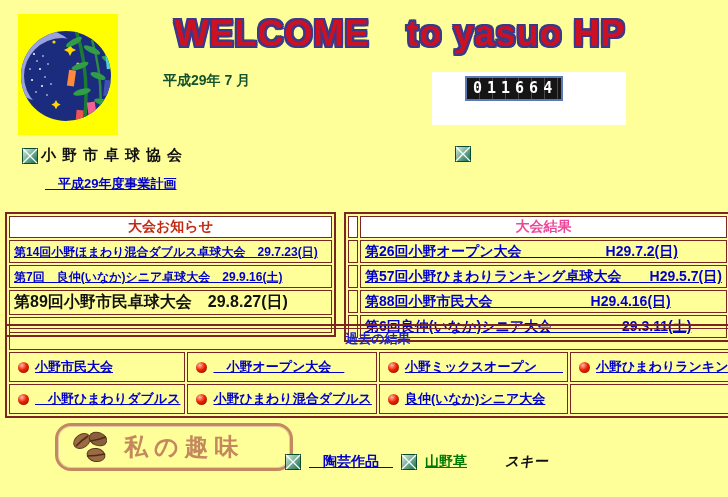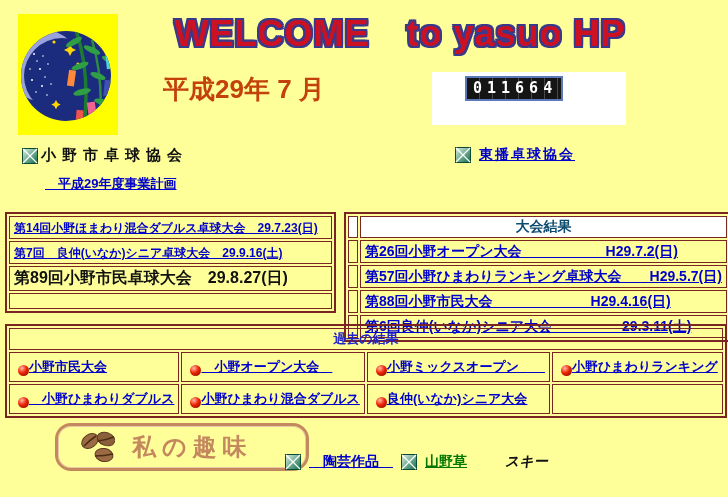--- a/index.html
+++ b/index.html
@@ -6,53 +6,53 @@
   body{width:728px;height:497px;background:#FFFF99;position:relative;overflow:hidden;
        font-family:"Liberation Sans","DejaVu Sans",sans-serif;}
   .abs{position:absolute;}
   a, .link{color:#0000CC;text-decoration:underline;cursor:pointer;white-space:pre;}
   .green-link{color:#007700;}
   
   .title{left:150px;top:10px;width:500px;text-align:center;font-size:36px;font-weight:bold;
          letter-spacing:1px;color:#CC1122;white-space:pre;
          text-shadow:-2px -2px 0 #3A3A8C,2px -2px 0 #3A3A8C,-2px 2px 0 #3A3A8C,2px 2px 0 #3A3A8C,
                      -2px 0 0 #3A3A8C,2px 0 0 #3A3A8C,0 -2px 0 #3A3A8C,0 2px 0 #3A3A8C;}
-  .date{left:163px;top:72px;font-size:26px;font-weight:bold;color:#c2410c;white-space:pre;}
+  .date{left:163px;top:72px;font-size:14px;font-weight:bold;color:#14532d;white-space:pre;}
   .whitebox{left:432px;top:72px;width:194px;height:53px;background:#FFFFFF;}
   .counter{position:absolute;left:33px;top:4px;border:2px solid #5B79B8;background:#111;
            color:#FFF;font-family:"DejaVu Sans Mono",monospace;font-size:15px;font-weight:bold;
            padding:1px 4px 2px 6px;letter-spacing:5px;
            background-image:repeating-linear-gradient(90deg,#151515 0 12px,#4a4a4a 12px 13px);}
   
   .logo{left:18px;top:14px;width:100px;height:121px;background:#FFFF00;}
   
   .icon16{width:16px;height:16px;display:inline-block;vertical-align:middle;}
   .assoc-label{font-size:15px;letter-spacing:6px;color:#111;font-weight:bold;}
   .assoc-link{font-size:14px;font-weight:bold;letter-spacing:2px;}
   .plan-link{font-size:13px;font-weight:bold;}
   
   table.tbl{border-collapse:separate;border-spacing:2px;border:2px solid #7A2424;position:absolute;}
   table.tbl td{border:1px solid #7A2424;padding:1px 4px;vertical-align:middle;}
   td.hd{background:#FFFFFF;text-align:center;font-weight:bold;font-size:14px;}
   .hd-red{color:#C22A10;}
-  .hd-darkred{color:#0c4a6e;}
+  .hd-darkred{color:#ec4899;}
   .hd-blue{color:#2222CC;}
   td.narrow{width:12px;padding:0;}
   .row-link{font-size:12px;font-weight:bold;white-space:pre;}
   .row-link-lg{font-size:14px;font-weight:bold;white-space:pre;margin-top:28px;}
   .row-plain{font-size:16px;font-weight:bold;color:#111;white-space:pre;}
   
-  .cellflex{display:flex;align-items:flex-end;padding-left:4px;}
+  .cellflex{display:flex;align-items:center;gap:6px;padding-left:4px;}
   .bullet{width:11px;height:11px;border-radius:50%;flex:0 0 auto;
           background:radial-gradient(circle at 35% 30%,#FFBBAA,#EE2200 45%,#7A1000 95%);}
   .past-link{font-size:13px;font-weight:bold;white-space:pre;}
   
   .hobby{left:55px;top:423px;width:212px;height:42px;border:3px solid #C4885E;border-radius:16px;
          box-shadow:inset 0 0 0 1px #E8C9A8;display:flex;align-items:center;gap:10px;
-         padding:0 18px;cursor:pointer;background:#FFFF99;}
+         padding:0 10px;cursor:pointer;background:#FFFF99;}
   .hobby-label{color:#C4885E;font-size:24px;font-weight:bold;letter-spacing:6px;white-space:pre;}
   .bottom-links{left:285px;top:453px;display:flex;align-items:center;gap:8px;font-size:14px;text-align:center;}
   .ski{color:#111;font-weight:bold;white-space:pre;margin-left:30px;font-style:italic;}
 </style>
 </head>
 <body>
 
 <div class="abs logo">
   <svg width="100" height="121" viewBox="0 0 100 121">
     <rect x="0" y="0" width="100" height="121" fill="#FFFF00"></rect>
@@ -126,29 +126,31 @@
     <rect x="0.5" y="0.5" width="15" height="15" fill="url(#g1)" stroke="#0A4A30"></rect>
     <path d="M1 1 L15 15 M15 1 L1 15" stroke="#FFFFFF" stroke-width="1.2"></path>
   </svg>
   <span class="assoc-label">小野市卓球協会</span>
 </div>
 <div class="abs" style="left:455px;top:146px;display:flex;align-items:center;gap:8px;">
   <svg class="icon16" viewBox="0 0 16 16">
     <rect x="0.5" y="0.5" width="15" height="15" fill="url(#g1)" stroke="#0A4A30"></rect>
     <path d="M1 1 L15 15 M15 1 L1 15" stroke="#FFFFFF" stroke-width="1.2"></path>
   </svg>
-  <a class="assoc-link">東播卓球協会</a>
 </div>
 
 <div class="abs" style="left:45px;top:174px;">
   <a class="plan-link">　平成29年度事業計画</a>
 </div>
 
 <table class="tbl" style="left:5px;top:212px;width:331px;">
   <tbody>
+      <tr>
+        <td class="hd hd-red">大会お知らせ</td>
+      </tr>
   <tr>
         <td>
     <a class="row-link">第14回小野ほまわり混合ダブルス卓球大会　29.7.23(日)</a></td>
       </tr>
   <tr>
         <td>
     <a class="row-link">第7回　良仲(いなか)シニア卓球大会　29.9.16(土)</a></td>
       </tr>
   <tr>
         <td>

